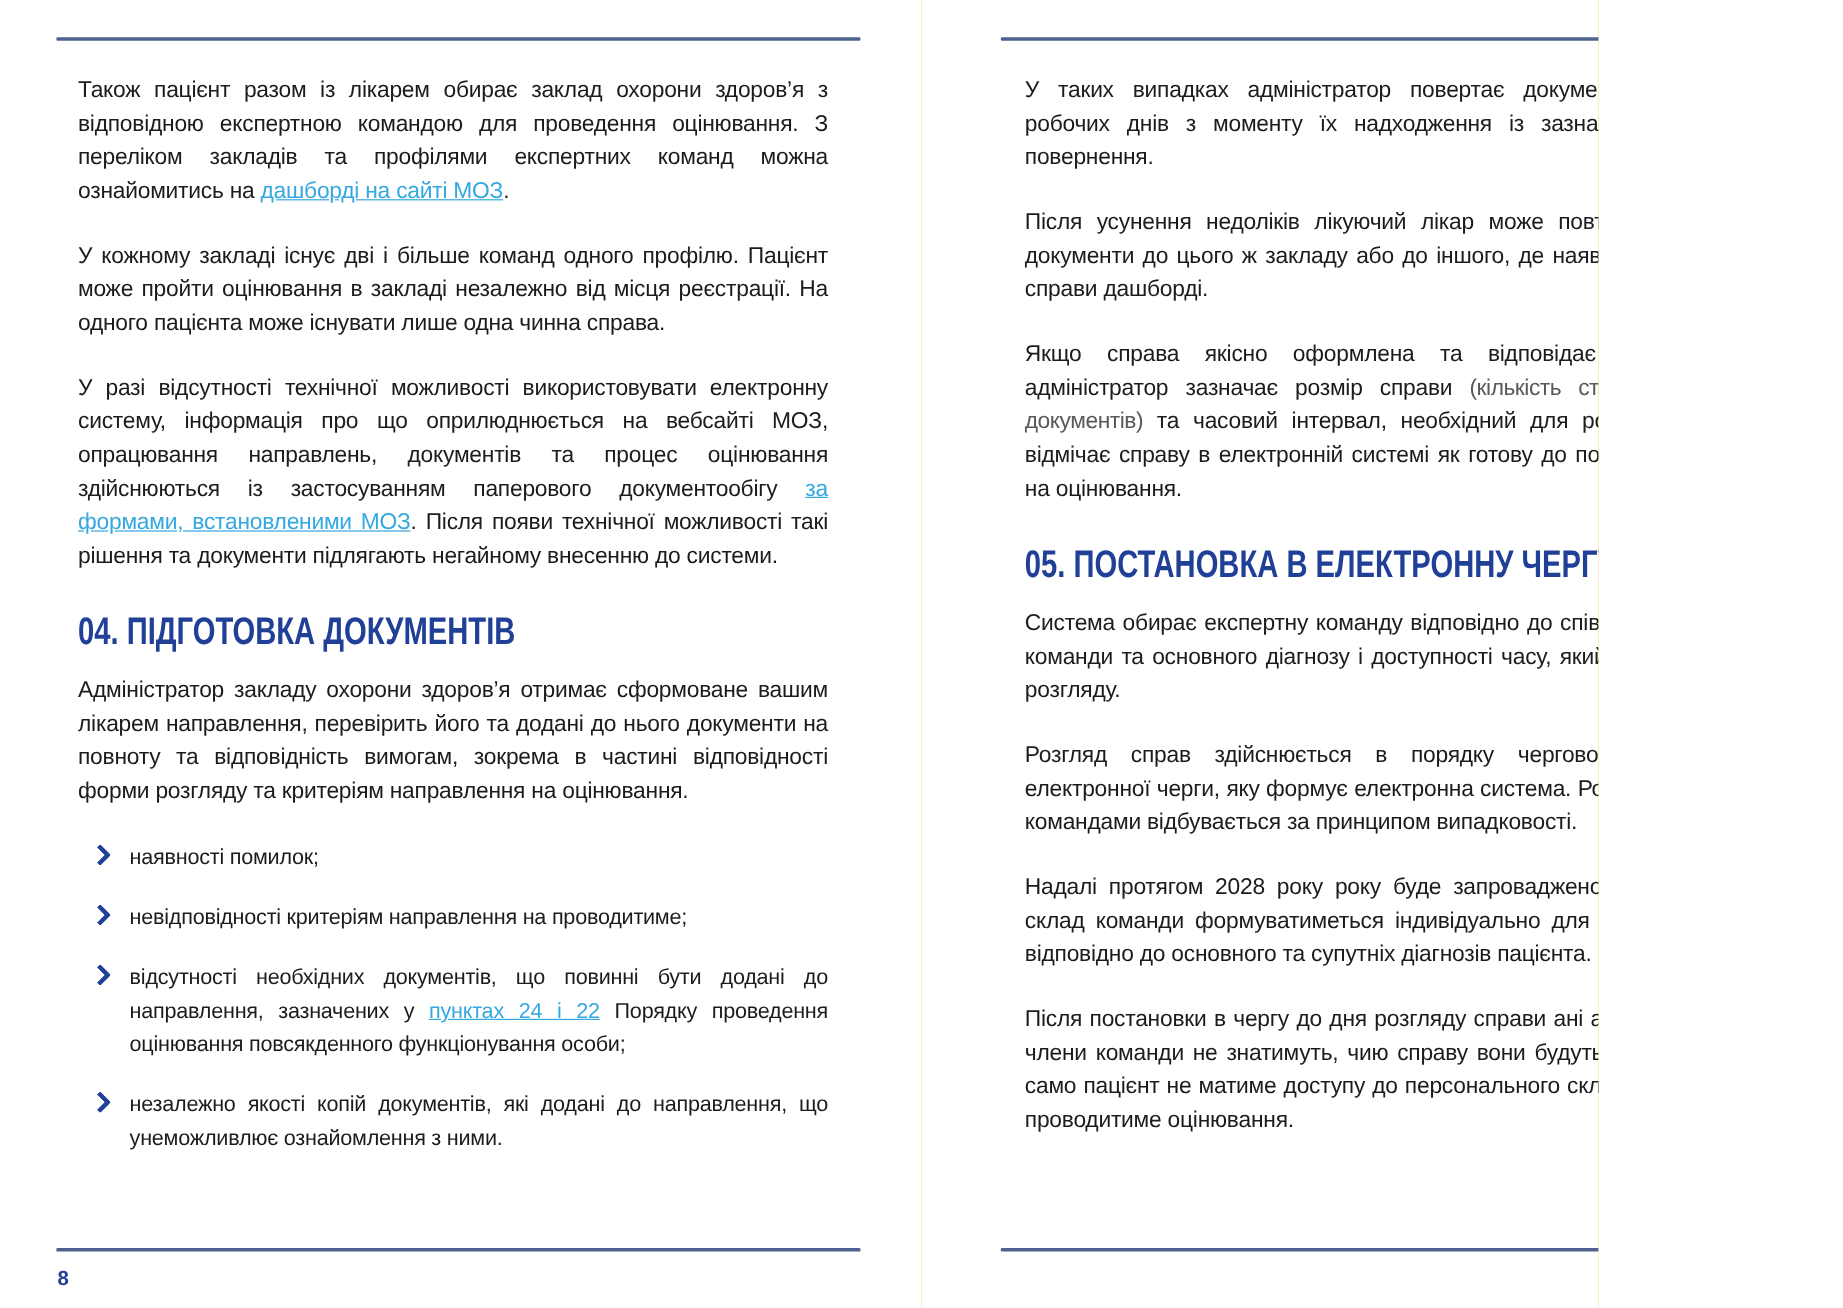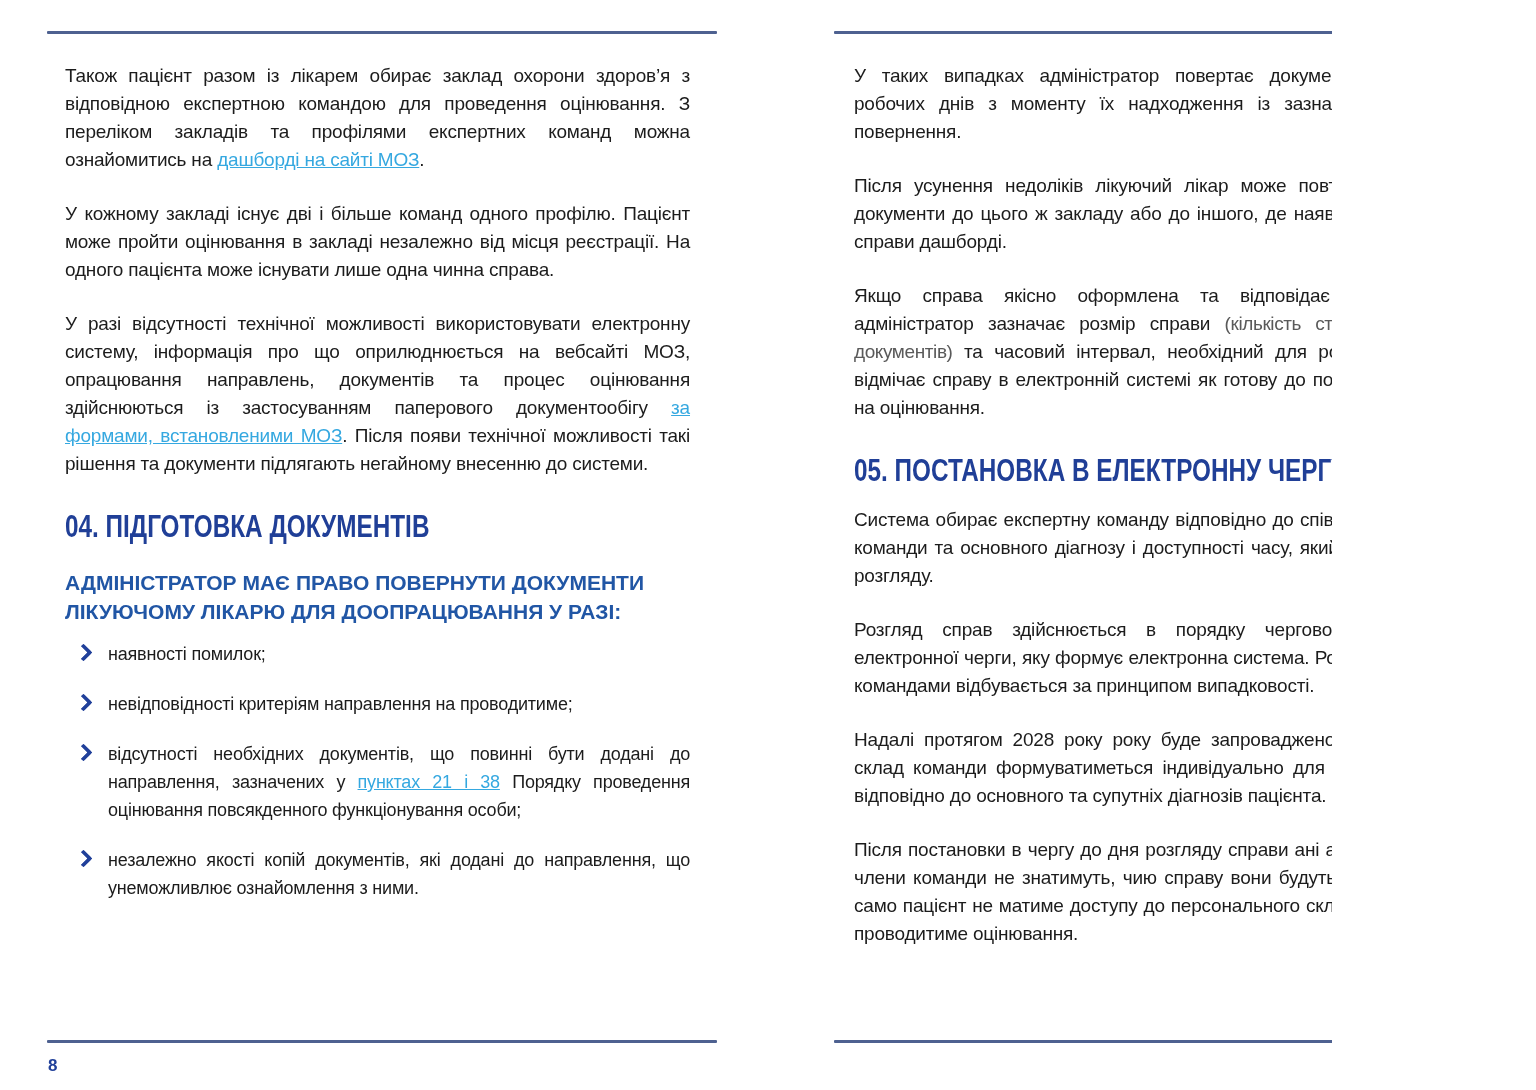--- a/index.html
+++ b/index.html
@@ -89,35 +89,35 @@
     <div class="content">
 
       <p class="body"><span>Також пацієнт разом із лікарем обирає заклад охорони здоров’я з відповідною експертною командою для проведення оцінювання. З переліком закладів та профілями експертних команд можна ознайомитись на </span><a class="doclink">дашборді на сайті МОЗ</a><span>.</span></p>
 
       <p class="body">У кожному закладі існує дві і більше команд одного профілю. Пацієнт може пройти оцінювання в закладі незалежно від місця реєстрації. На одного пацієнта може існувати лише одна чинна справа.</p>
 
       <p class="body"><span>У разі відсутності технічної можливості використовувати електронну систему, інформація про що оприлюднюється на вебсайті МОЗ, опрацювання направлень, документів та процес оцінювання здійснюються із застосуванням паперового документообігу </span><a class="doclink">за формами, встановленими МОЗ</a><span>. Після появи технічної можливості такі рішення та документи підлягають негайному внесенню до системи.</span></p>
 
       <h1 class="section"><span class="squeeze">04. ПІДГОТОВКА ДОКУМЕНТІВ</span></h1>
 
+      <p class="body">Адміністратор закладу охорони здоров’я отримає сформоване вашим лікарем направлення, перевірить його та додані до нього документи на повноту та відповідність вимогам, зокрема в частині відповідності форми розгляду та критеріям направлення на оцінювання.</p>
 
-      <h2 class="subhead">АДМІНІСТРАТОР МАЄ ПРАВО ПОВЕРНУТИ ДОКУМЕНТИ ЛІКУЮЧОМУ ЛІКАРЮ ДЛЯ ДООПРАЦЮВАННЯ У РАЗІ:</h2>
 
       <ul class="bullets">
         <li>
           <span class="chev"></span>
           <span class="bullet-text">наявності помилок;</span>
         </li>
         <li>
           <span class="chev"></span>
           <span class="bullet-text">невідповідності критеріям направлення на проводитиме;</span>
         </li>
         <li>
           <span class="chev"></span>
-          <span class="bullet-text"><span>відсутності необхідних документів, що повинні бути додані до направлення, зазначених у </span><a class="doclink">пунктах 21 і 38</a><span> Порядку проведення оцінювання повсякденного функціонування особи;</span></span>
+          <span class="bullet-text"><span>відсутності необхідних документів, що повинні бути додані до направлення, зазначених у </span><a class="doclink">пунктах 24 і 22</a><span> Порядку проведення оцінювання повсякденного функціонування особи;</span></span>
         </li>
         <li>
           <span class="chev"></span>
           <span class="bullet-text">незалежно якості копій документів, які додані до направлення, що унеможливлює ознайомлення з ними.</span>
         </li>
       </ul>
     </div>
     <div class="rule rule-bottom"></div>
     <div class="page-num">8</div>
   </div>

